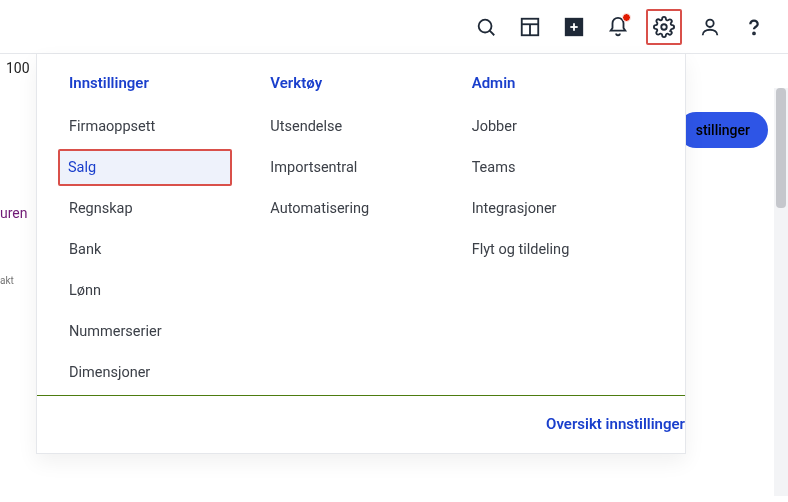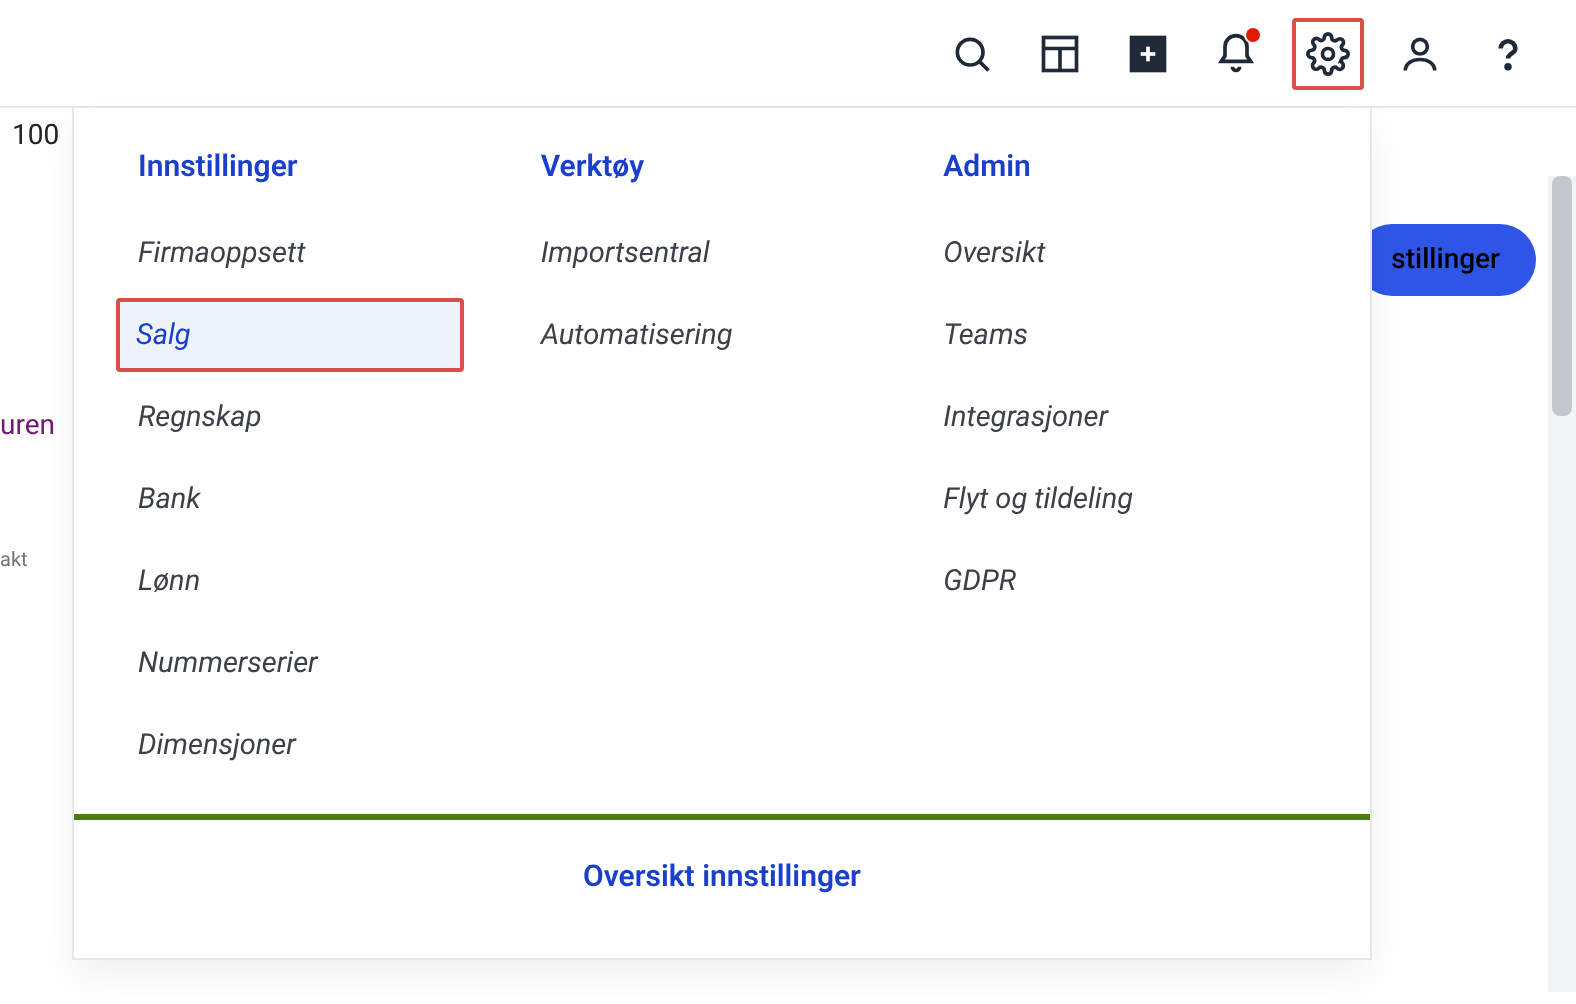--- a/index.html
+++ b/index.html
@@ -105,21 +105,21 @@
   .dropdown {
     position: absolute;
     left: 36px;
     top: 54px;
     width: 650px;
     background: #fff;
     border: 1px solid #e5e7eb;
     border-top: none;
     box-shadow: 0 8px 20px rgba(0,0,0,0.06);
     z-index: 2;
-    padding: 20px 0 12px 0;
+    padding: 20px 0 0 0;
   }
   .columns {
     display: flex;
     padding: 0 22px;
   }
   .col { flex: 1; min-width: 0; }
   .col h4 {
     color: #1a3fcc;
     font-size: 15px;
     font-weight: 600;
@@ -127,35 +127,33 @@
     padding-left: 10px;
   }
   .item {
     display: block;
     color: #3c4048;
     font-size: 14.5px;
     padding: 10px 10px;
     margin-bottom: 4px;
     border-radius: 2px;
     cursor: pointer;
-    font-style: italic;
   }
   .item-selected {
     background: #eef2fb;
     color: #1a3fcc;
     border: 2px solid #d9504a;
     padding: 8px 8px;
     width: 174px;
     margin-left: -1px;
   }
   .footer-link {
-    text-align: center;
+    text-align: right;
     padding: 18px 0 20px 0;
-    border-top: 3px solid #4d7c0f;
-    margin-top: 12px;
+    border-top: 1px solid #4d7c0f;
   }
   .footer-link a {
     color: #1a3fcc;
     font-weight: 600;
     font-size: 15px;
     text-decoration: none;
     cursor: pointer;
   }
 </style>
 </head>
@@ -224,28 +222,28 @@
       <span class="item">Firmaoppsett</span>
       <span class="item item-selected">Salg</span>
       <span class="item">Regnskap</span>
       <span class="item">Bank</span>
       <span class="item">Lønn</span>
       <span class="item">Nummerserier</span>
       <span class="item">Dimensjoner</span>
     </div>
     <div class="col">
       <h4>Verktøy</h4>
+      <span class="item">Utsendelse</span>
       <span class="item">Importsentral</span>
       <span class="item">Automatisering</span>
     </div>
     <div class="col">
       <h4>Admin</h4>
-      <span class="item">Oversikt</span>
+      <span class="item">Jobber</span>
       <span class="item">Teams</span>
       <span class="item">Integrasjoner</span>
       <span class="item">Flyt og tildeling</span>
-      <span class="item">GDPR</span>
     </div>
   </div>
   <div class="footer-link">
     <a>Oversikt innstillinger</a>
   </div>
 </div>
 
 </body></html>

